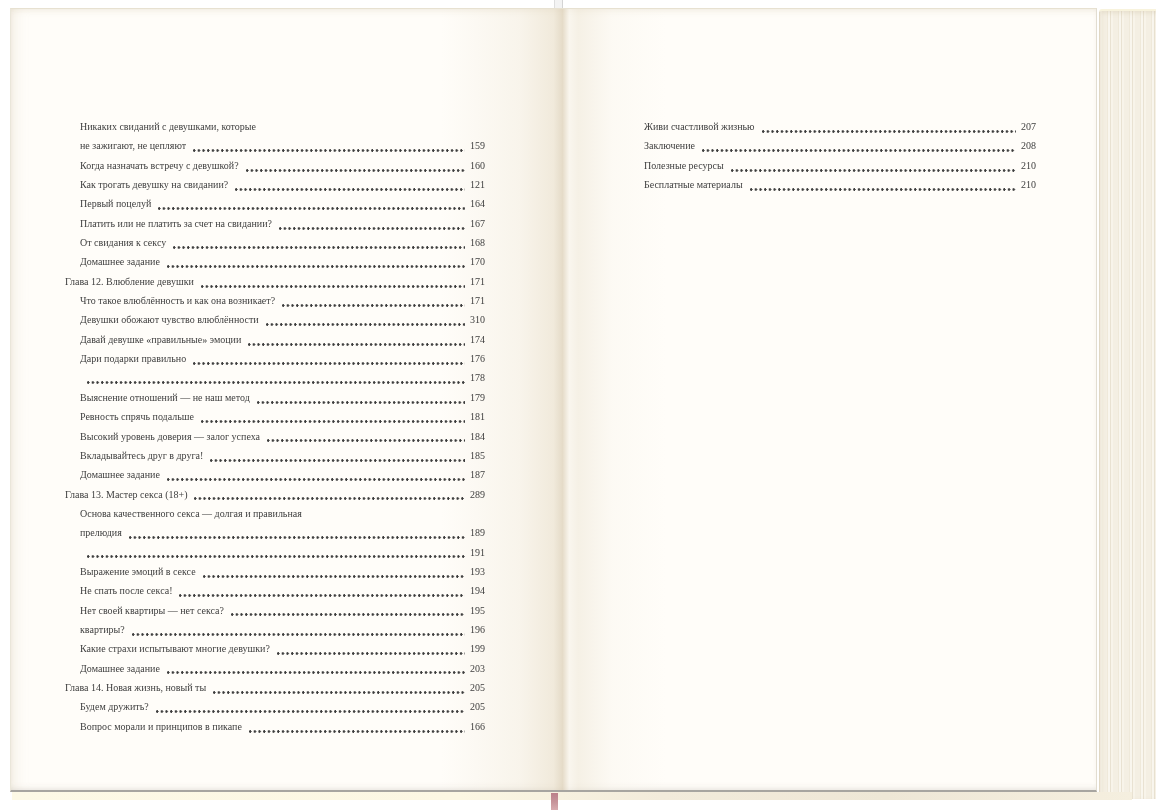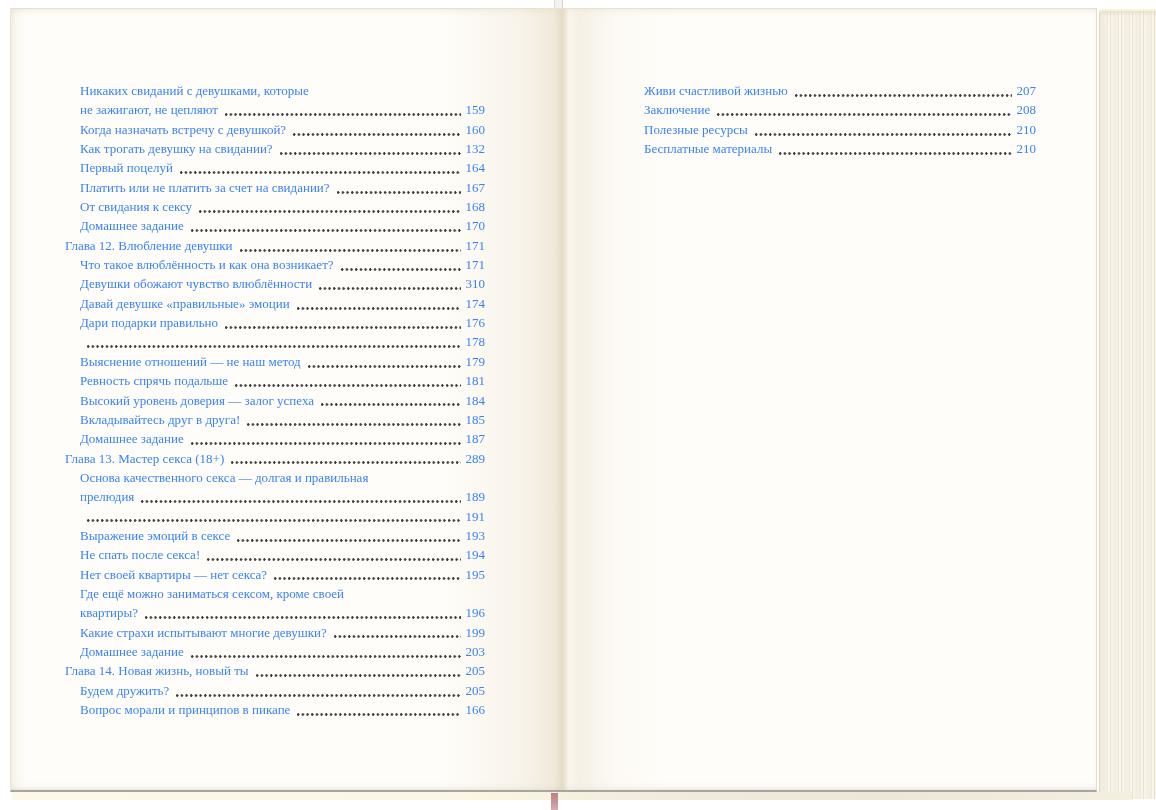--- a/index.html
+++ b/index.html
@@ -83,23 +83,24 @@
   .ribbon-pink {
     position: absolute;
     left: 551px; top: 793px;
     width: 7px; height: 17px;
     background: linear-gradient(180deg, #bb8089 0%, #c7959b 55%, #d8acb0 100%);
   }
 
   
   .toc {
     position: absolute;
-    font-size: 13px;
+    font-size: 10px;
     line-height: 19.35px;
-    color: #3b82f6;
+    color: #404040;
+    margin-top: 36px;
   }
   #toc-left  { left: 54px;  top: 72px; width: 420px; }
   #toc-right { left: 633px; top: 72px; width: 392px; }
 
   .toc-row { display: flex; align-items: baseline; }
   .toc-row.indent-1 { padding-left: 15px; }
   .toc-title { flex: 0 0 auto; white-space: pre; }
   .toc-dots {
     flex: 1 1 auto;
     min-width: 12px;
@@ -130,21 +131,21 @@
           <span class="toc-page">159</span>
         </div>
         <div class="toc-row indent-1">
           <span class="toc-title">Когда назначать встречу с девушкой?</span>
           <span class="toc-dots"></span>
           <span class="toc-page">160</span>
         </div>
         <div class="toc-row indent-1">
           <span class="toc-title">Как трогать девушку на свидании?</span>
           <span class="toc-dots"></span>
-          <span class="toc-page">132</span>
+          <span class="toc-page">121</span>
         </div>
         <div class="toc-row indent-1">
           <span class="toc-title">Первый поцелуй</span>
           <span class="toc-dots"></span>
           <span class="toc-page">164</span>
         </div>
         <div class="toc-row indent-1">
           <span class="toc-title">Платить или не платить за счет на свидании?</span>
           <span class="toc-dots"></span>
           <span class="toc-page">167</span>
@@ -237,23 +238,20 @@
         </div>
         <div class="toc-row indent-1">
           <span class="toc-title">Не спать после секса!</span>
           <span class="toc-dots"></span>
           <span class="toc-page">194</span>
         </div>
         <div class="toc-row indent-1">
           <span class="toc-title">Нет своей квартиры — нет секса?</span>
           <span class="toc-dots"></span>
           <span class="toc-page">195</span>
-        </div>
-        <div class="toc-row indent-1">
-          <span class="toc-title">Где ещё можно заниматься сексом, кроме своей</span>
         </div>
         <div class="toc-row indent-1">
           <span class="toc-title">квартиры?</span>
           <span class="toc-dots"></span>
           <span class="toc-page">196</span>
         </div>
         <div class="toc-row indent-1">
           <span class="toc-title">Какие страхи испытывают многие девушки?</span>
           <span class="toc-dots"></span>
           <span class="toc-page">199</span>

